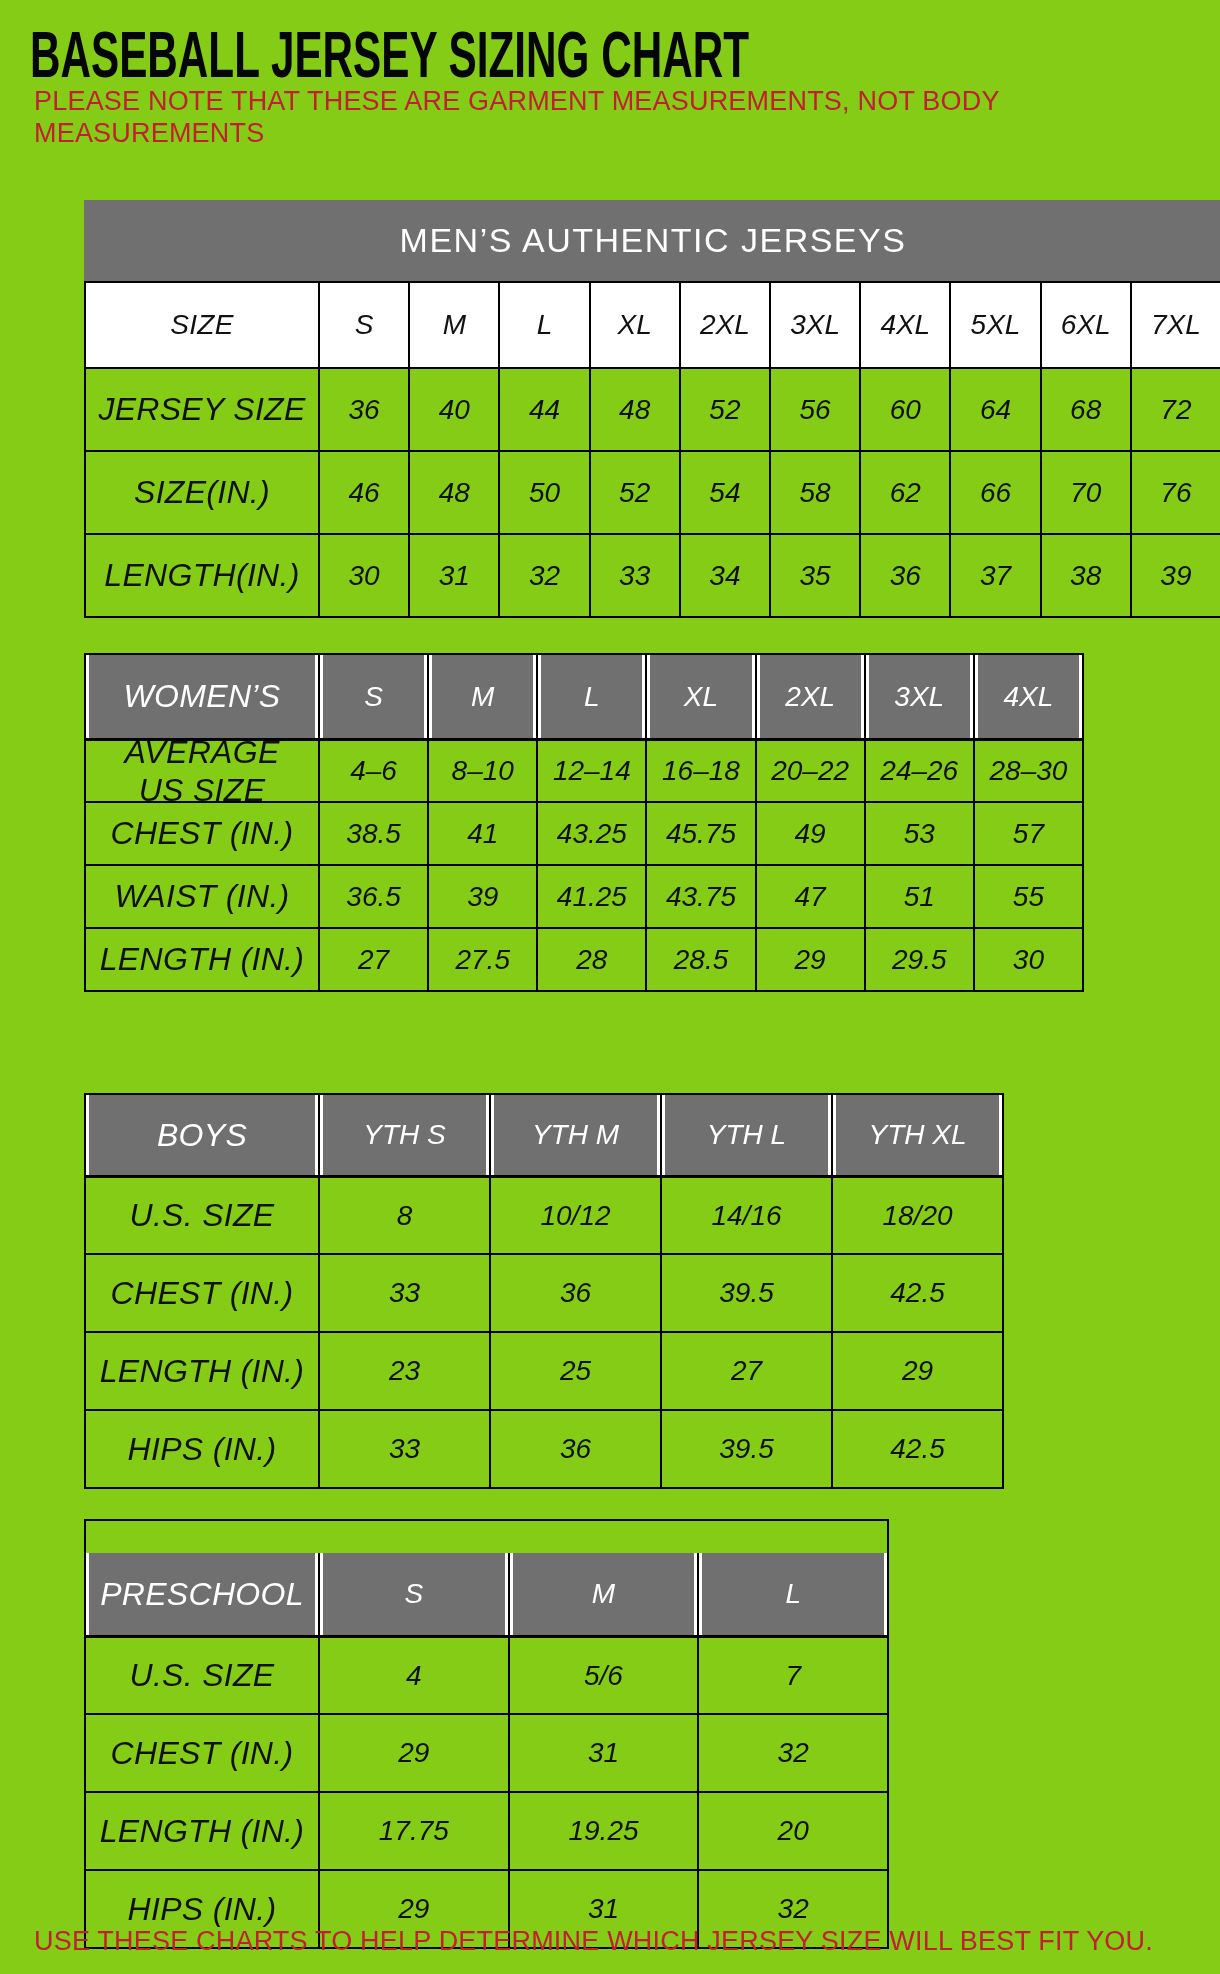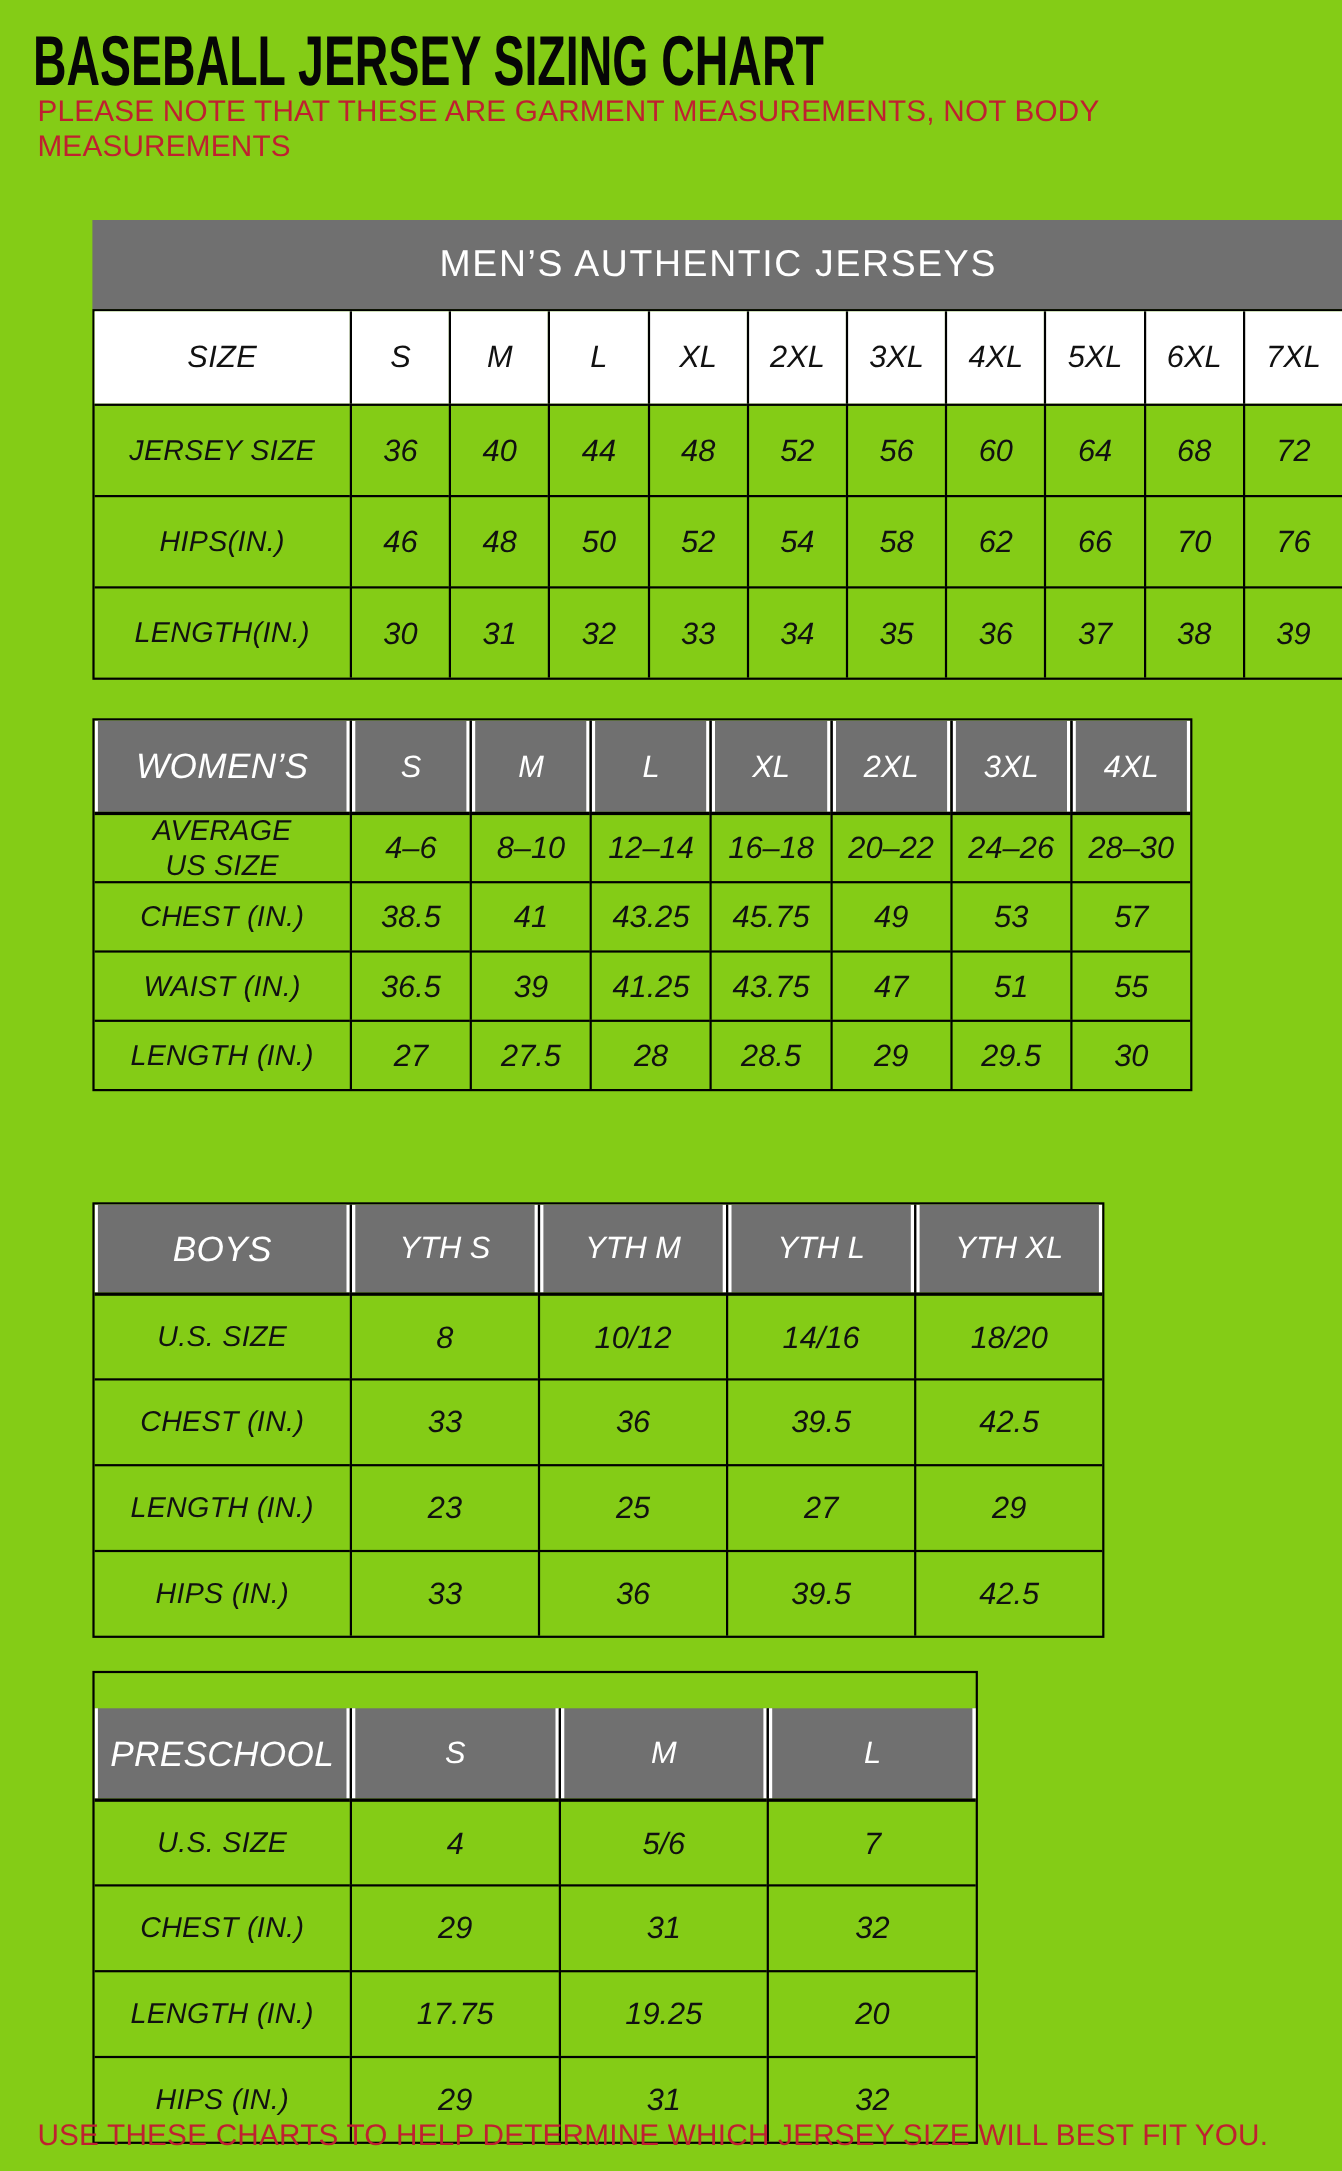--- a/index.html
+++ b/index.html
@@ -45,21 +45,21 @@
   #preschool .row{grid-template-columns:232px repeat(3,1fr);height:78px;}
   #preschool .row.hdr{height:82px;margin-top:32px;}
 
   .cell{
     display:flex;align-items:center;justify-content:center;
     font-size:28px;border-left:2px solid #000;border-top:2px solid #000;
     text-align:center;overflow:hidden;
   }
   .cell:first-child{border-left:none;}
   .row:first-child .cell{border-top:none;}
-  .cell.label{font-size:26px;line-height:1.2;white-space:pre-line;letter-spacing:0.3px;}
+  .cell.label{font-size:32px;line-height:1.2;white-space:pre-line;letter-spacing:0.3px;}
   
   .row.gray .cell{
     background:#707070;color:#fff;border-top:none;
     box-shadow:inset 3px 0 0 #fff, inset -3px 0 0 #fff;
   }
   .row.gray .cell.label{font-size:32px;}
   .row.gray + .row .cell{border-top-width:3px;}
   
   .row.plain .cell{background:#fff;color:#111;font-size:28px;}
 </style>
@@ -97,21 +97,21 @@
           <div class="cell">44</div>
           <div class="cell">48</div>
           <div class="cell">52</div>
           <div class="cell">56</div>
           <div class="cell">60</div>
           <div class="cell">64</div>
           <div class="cell">68</div>
           <div class="cell">72</div>
         </div>
         <div class="row">
-          <div class="cell label">HIPS(IN.)</div>
+          <div class="cell label">SIZE(IN.)</div>
           <div class="cell">46</div>
           <div class="cell">48</div>
           <div class="cell">50</div>
           <div class="cell">52</div>
           <div class="cell">54</div>
           <div class="cell">58</div>
           <div class="cell">62</div>
           <div class="cell">66</div>
           <div class="cell">70</div>
           <div class="cell">76</div>

